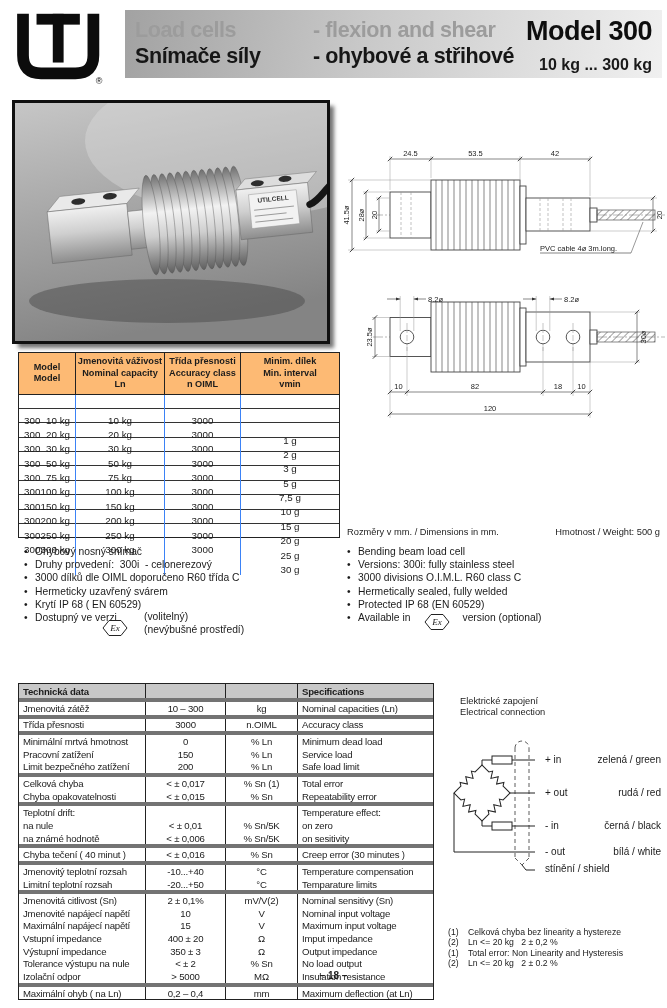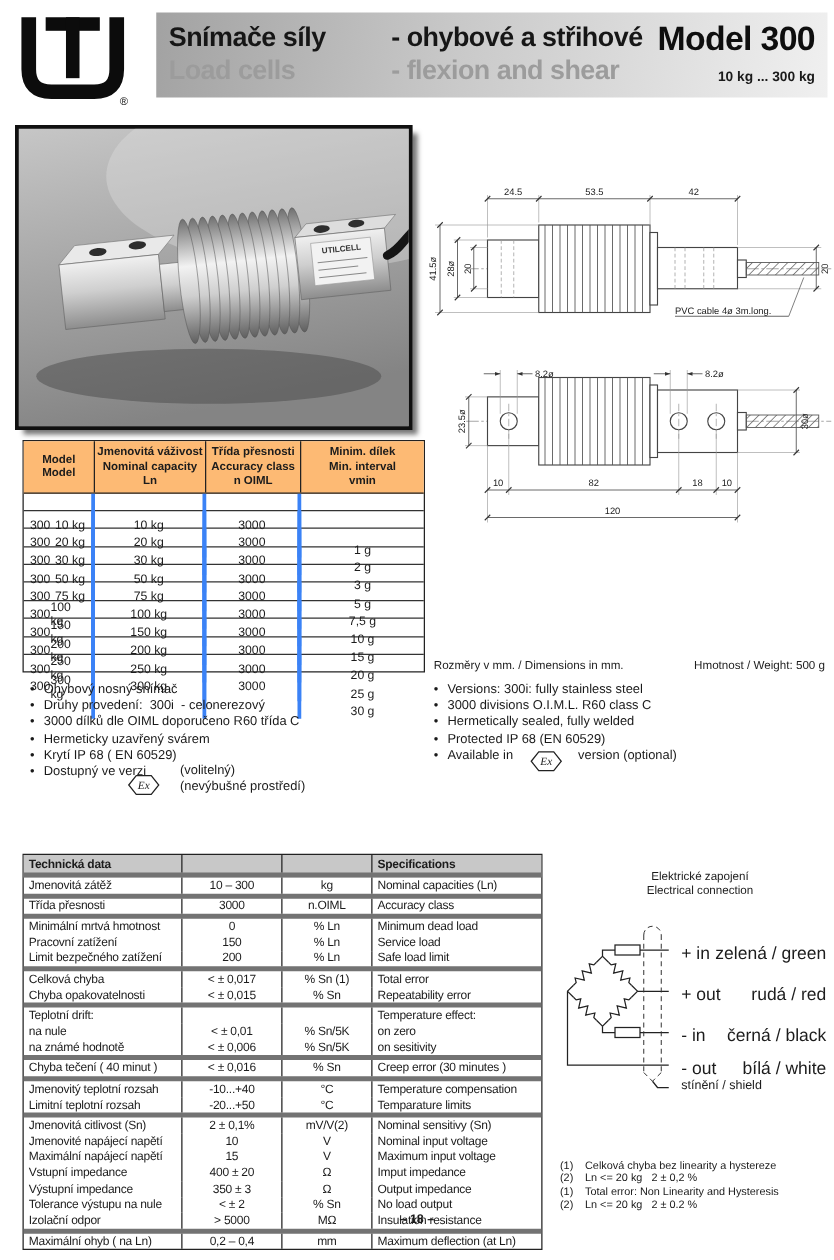--- a/index.html
+++ b/index.html
@@ -8,21 +8,21 @@
 
   
   .header-band{position:absolute;left:125px;top:10px;width:537px;height:68px;
     background:linear-gradient(100deg,#a2a2a2 0%,#c9c9c9 45%,#f0f0f0 100%);
     padding:7px 0 0 10px;box-sizing:border-box;}
   .t-row{display:flex;font-weight:bold;font-size:21.5px;letter-spacing:-0.4px;line-height:26px;white-space:nowrap;}
   .t1{width:178px;}
   .t-cs{color:#161616;}
   .t-en{color:#9c9c9c;}
   .model-title{position:absolute;right:10px;top:6px;font-weight:bold;font-size:27px;color:#0e0e0e;letter-spacing:-0.5px;}
-  .model-range{position:absolute;right:10px;top:46px;font-weight:bold;font-size:11px;color:#1a1a1a;}
+  .model-range{position:absolute;right:10px;top:46px;font-weight:bold;font-size:16px;color:#1a1a1a;}
   .logo{position:absolute;left:13px;top:12px;}
 
   
   .photo{position:absolute;left:12px;top:100px;width:312px;height:238px;border:3px solid #101010;
     box-shadow:5px 5px 4px -1px rgba(0,0,0,0.55);background:#9e9e9e;}
 
   
   .drawings{position:absolute;left:335px;top:130px;}
   .dims-note{position:absolute;left:347px;top:527px;font-size:9.3px;color:#1d1d1d;}
   .weight-note{position:absolute;right:7px;top:527px;font-size:9.3px;color:#1d1d1d;}
@@ -31,21 +31,21 @@
   
   .cap-table{position:absolute;left:18px;top:352px;width:320px;border:1.5px solid #222;background:#fff;}
   .cap-header{display:grid;grid-template-columns:57px 89px 76px 1fr;background:#fdba74;
     font-weight:bold;font-size:9.2px;text-align:center;border-bottom:1px solid #222;}
   .cap-hcell{padding:3px 0;line-height:11.5px;border-right:1px solid #222;display:flex;flex-direction:column;justify-content:center;}
   .cap-hcell:last-child{border-right:none;}
   .cap-hcell span{display:block;}
   .cap-row{display:grid;grid-template-columns:57px 89px 76px 1fr;height:13.4px;font-size:9.8px;
     align-items:center;border-top:1px solid #333;}
   .cap-body .cap-row:first-of-type{border-top:none;}
-  .cap-cell{height:100%;display:flex;align-items:center;justify-content:center;border-right:3px solid #3b82f6;}
+  .cap-cell{height:100%;display:flex;align-items:center;justify-content:center;border-right:1px solid #3b82f6;}
   .cap-cell:last-child{border-right:none;margin-top:40px;}
   .cap-cell.model{justify-content:space-between;padding:0 5px;box-sizing:border-box;}
 
   
   .features{position:absolute;width:312px;font-size:10.3px;color:#1a1a1a;}
   .features-cs{left:22px;top:545px;}
   .features-en{left:345px;top:545px;}
   .features ul{margin:0;padding:0;list-style:none;}
   .features li{position:relative;padding-left:13px;line-height:13.2px;white-space:nowrap;}
   .features li::before{content:"\2022";position:absolute;left:2px;}
@@ -62,24 +62,24 @@
   .spec-row{display:grid;grid-template-columns:127px 80px 72px 1fr;height:12.65px;}
   .spec-row.header{height:14px;background:#c8c8c8;font-weight:bold;}
   .spec-row.rule{border-bottom:4px solid #737373;}
   .sc{height:100%;display:flex;align-items:center;font-size:9.6px;letter-spacing:-0.2px;white-space:nowrap;overflow:hidden;}
   .sc.c1{padding-left:4px;border-right:1px solid #222;}
   .sc.c2{justify-content:center;border-right:1px solid #222;}
   .sc.c3{justify-content:center;border-right:1px solid #222;}
   .sc.c4{padding-left:4px;}
 
   
-  .elec-title{position:absolute;left:460px;top:696px;width:200px;text-align:center;font-size:9.3px;line-height:11px;color:#1b1b1b;}
+  .elec-title{position:absolute;left:460px;top:696px;width:200px;text-align:left;font-size:9.3px;line-height:11px;color:#1b1b1b;}
   .elec-title span{display:block;}
   .elec-svg{position:absolute;left:435px;top:690px;}
-  .wire-labels div.wire-row{position:absolute;left:545px;width:116px;display:flex;justify-content:space-between;font-size:14px;align-items:center;}
+  .wire-labels div.wire-row{position:absolute;left:545px;width:116px;display:flex;justify-content:space-between;font-size:10px;align-items:center;}
   .wire-labels div.wire-row:nth-of-type(1){top:754px;}
   .wire-labels div.wire-row:nth-of-type(2){top:787px;}
   .wire-labels div.wire-row:nth-of-type(3){top:820px;}
   .wire-labels div.wire-row:nth-of-type(4){top:846px;}
   .shield-label{position:absolute;left:545px;top:863px;font-size:10px;}
 
   
   .footnotes{position:absolute;left:448px;top:927px;font-size:8.7px;line-height:10.4px;color:#1a1a1a;}
   .fn-row{display:flex;white-space:nowrap;}
   .fn-num{width:20px;flex:none;}
@@ -93,27 +93,27 @@
   <div class="logo">
     <svg width="94" height="74" viewBox="0 0 100 82">
       <path d="M9,2 L9,48 Q9,68 29,68 L67,68 Q87,68 87,48 L87,2" fill="none" stroke="#0c0c0c" stroke-width="13"></path>
       <rect x="24" y="2" width="48" height="12" fill="#0c0c0c"></rect>
       <rect x="42" y="2" width="12" height="54" fill="#0c0c0c"></rect>
       <text x="97" y="80" text-anchor="end" font-size="10" fill="#0c0c0c">®</text>
     </svg>
   </div>
 
   <div class="header-band">
+    <div class="t-row t-en">
+      <span class="t1">Load cells</span>
+      <span>- flexion and shear</span>
+    </div>
     <div class="t-row t-cs">
       <span class="t1">Snímače síly</span>
       <span>- ohybové a střihové</span>
-    </div>
-    <div class="t-row t-en">
-      <span class="t1">Load cells</span>
-      <span>- flexion and shear</span>
     </div>
     <div class="model-title">Model 300</div>
     <div class="model-range">10 kg ... 300 kg</div>
   </div>
 
   <div class="photo">
     <svg width="312" height="238" viewBox="0 0 312 238">
       <defs>
         <linearGradient id="bgG" x1="0" y1="0" x2="0.25" y2="1">
           <stop offset="0" stop-color="#c6c6c6"></stop>
@@ -500,20 +500,21 @@
       <span class="ex-notes">
         <div>(volitelný)</div>
         <div>(nevýbušné prostředí)</div>
       </span>
     </div>
   </div>
 
   <div class="features features-en">
     <ul>
 
+    <li><span>Bending beam load cell</span></li>
         <li><span>Versions: 300i: fully stainless steel</span></li>
         <li><span>3000 divisions O.I.M.L. R60 class C</span></li>
         <li><span>Hermetically sealed, fully welded</span></li>
         <li><span>Protected IP 68 (EN 60529)</span></li>
       </ul>
     <div class="ex-line ex-line-en">
       <span>Available in</span>
       <span class="ex-hex-en">
         <svg width="26" height="18" viewBox="0 0 26 18">
           <polygon points="1,9 7,1.5 19,1.5 25,9 19,16.5 7,16.5" fill="none" stroke="#222" stroke-width="1"></polygon>

